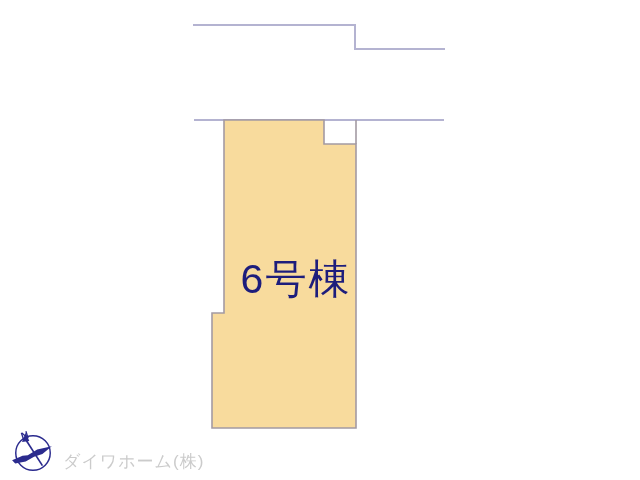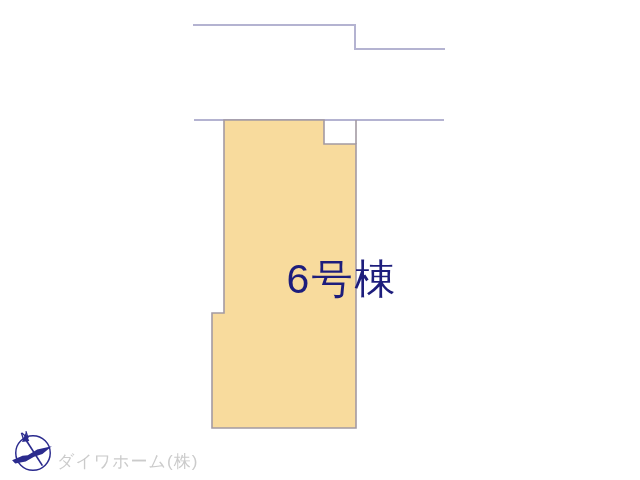--- a/index.html
+++ b/index.html
@@ -9,33 +9,32 @@
     font-family:"Liberation Sans",sans-serif;
   }
   .drawing{position:absolute;left:0;top:0;width:640px;height:480px;}
   .boundary{stroke:var(--boundary-stroke,#b4b3d1);stroke-width:2;fill:none;stroke-linejoin:miter;}
   .plot{fill:var(--plot-fill,#f8db9d);stroke:var(--plot-stroke,#a39aa3);stroke-width:1.6;}
   .plotline{stroke:var(--plot-stroke,#a39aa3);stroke-width:1.6;fill:none;}
   .plot-label{
     position:absolute;left:296px;top:279px;transform:translate(-50%,-50%);
     font-size:41px;font-weight:500;letter-spacing:2px;white-space:nowrap;
     color:var(--label-color,#1d1d7c);
-    margin-left:46px;
   }
   .compass{position:absolute;left:10px;top:429px;width:46px;height:46px;}
   .compass .ring{fill:none;stroke:var(--compass-color,#2b2b8e);stroke-width:1.4;}
   .compass .needle{stroke:var(--compass-color,#2b2b8e);stroke-width:1.6;fill:none;}
   .compass .head{fill:var(--compass-color,#2b2b8e);}
   .compass .bird{fill:var(--compass-color,#2b2b8e);}
   .compass .nmark{
     fill:var(--compass-color,#2b2b8e);font-size:10px;font-weight:bold;
     font-family:"Liberation Sans",sans-serif;
   }
   .watermark{
-    position:absolute;left:57px;top:450px;font-size:17px;letter-spacing:1px;
+    position:absolute;left:63px;top:450px;font-size:17px;letter-spacing:1px;
     color:var(--watermark-color,#cbcbcb);white-space:nowrap;
   }
 </style>
 </head>
 <body>
 
 <div class="canvas">
 
   <svg class="drawing" viewBox="0 0 640 480" xmlns="http://www.w3.org/2000/svg">
 

